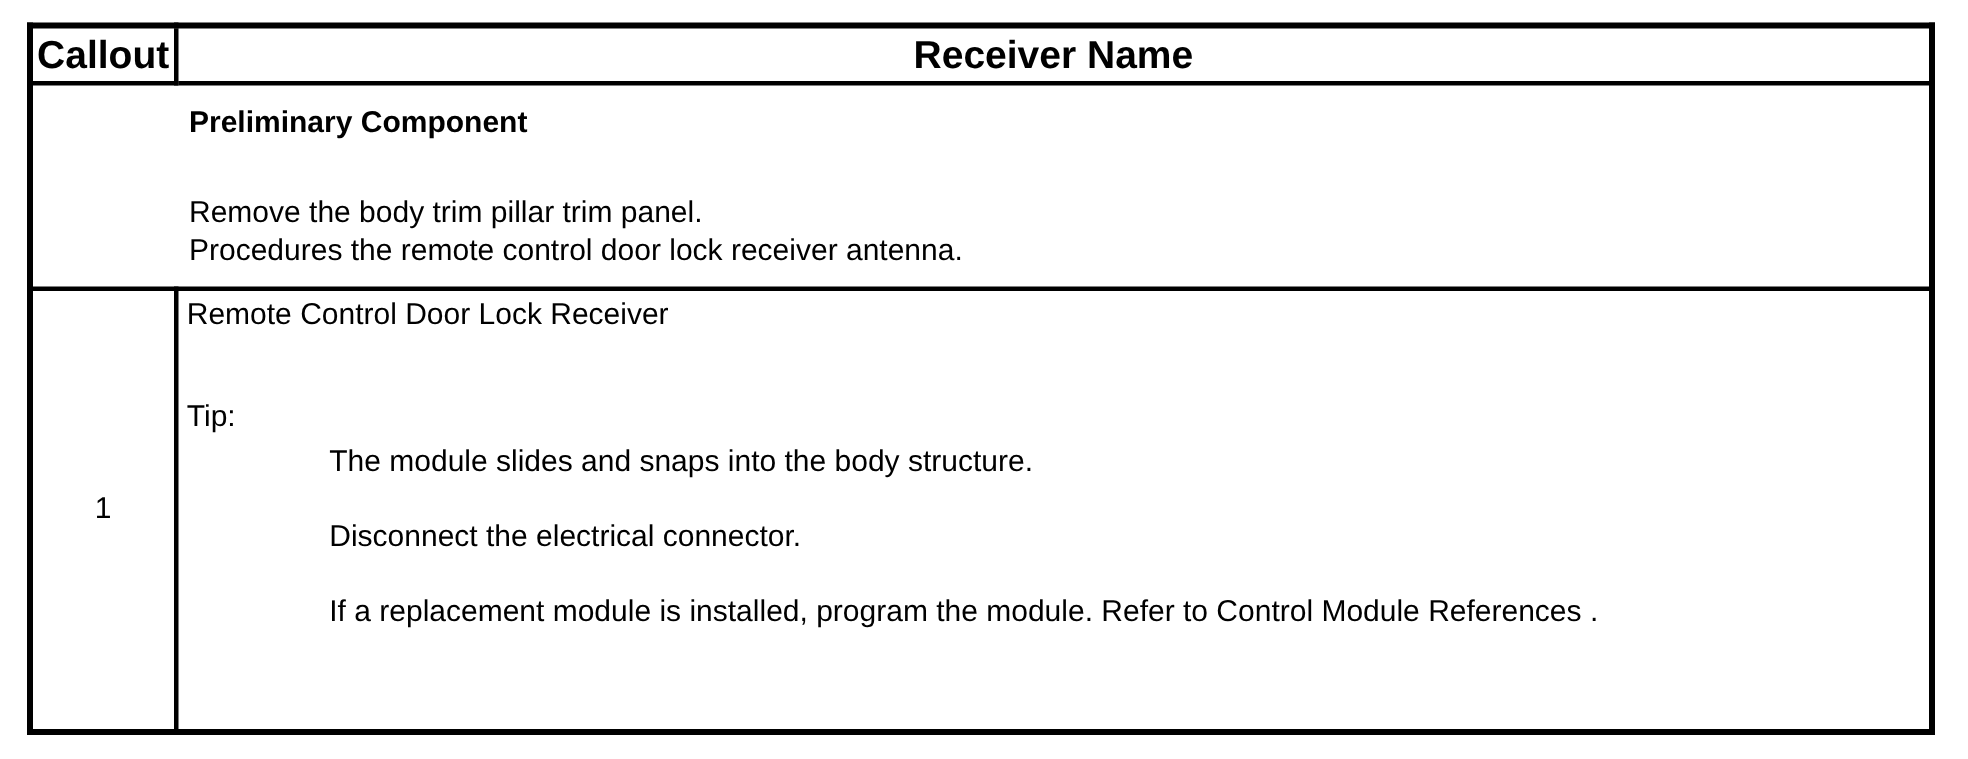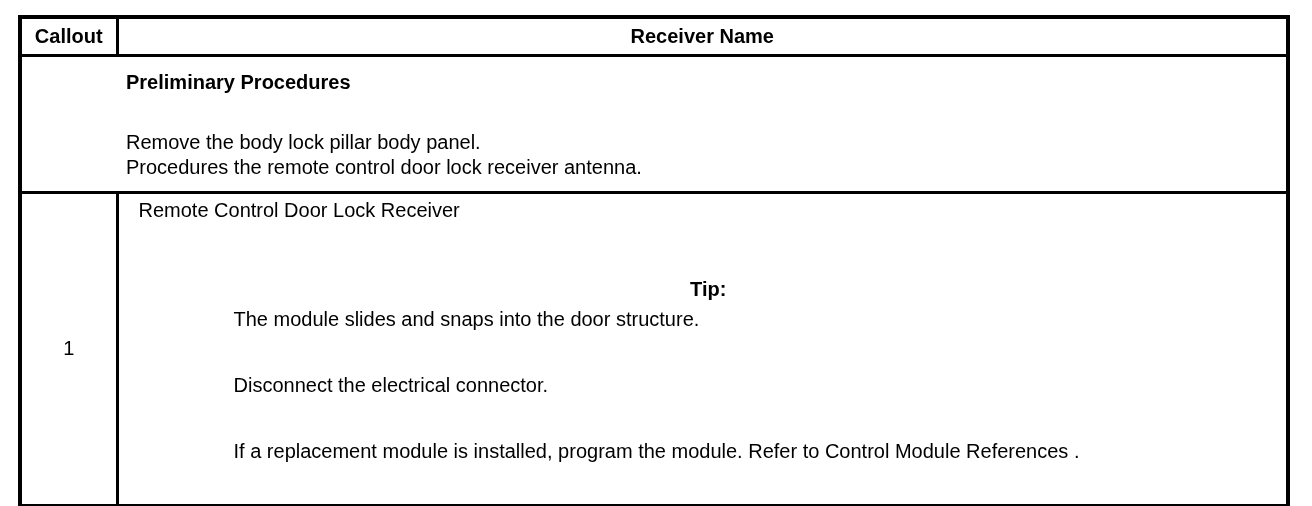--- a/index.html
+++ b/index.html
@@ -32,75 +32,74 @@
     border: 3px solid #000;
     vertical-align: top;
     padding: 0;
   }
   col.callout-col { width: 97px; }
   tr.header-row th {
     height: 38px;
     font-weight: bold;
     text-align: center;
     vertical-align: middle;
-    font-size: 20px;
+    font-size: 26px;
   }
   tr.prelim-row td {
     height: 137px;
     padding: 13px 8px 10px 104px;
   }
   .prelim-title { font-weight: bold; }
   .prelim-steps { margin-top: 35px; }
   td.callout-cell {
     text-align: center;
     vertical-align: middle;
     font-size: 20px;
   }
   td.component-cell {
-    padding: 4px 8px 40px 20px;
+    padding: 4px 8px 40px 6px;
   }
   .tip-label {
-    font-weight: bold;
-    margin-top: 54px;
-    text-align: center;
+    font-weight: normal;
+    margin-top: 43px;
   }
   .tip-list { margin-left: 95px; }
   .tip-item-first { margin-top: 5px; }
-  .tip-item { margin-top: 41px; }
+  .tip-item { margin-top: 25px; }
 </style>
 </head>
 <body>
 
 <div class="page">
   <table class="component-table">
     <colgroup>
       <col class="callout-col">
       <col>
     </colgroup>
     <tbody>
         <tr class="header-row">
       <th>Callout</th>
       <th>Receiver Name</th>
     </tr>
     <tr class="prelim-row">
       <td colspan="2">
-        <div class="prelim-title">Preliminary Procedures</div>
+        <div class="prelim-title">Preliminary Component</div>
         <div class="prelim-steps">
-          <div>Remove the body lock pillar body panel.</div>
+          <div>Remove the body trim pillar trim panel.</div>
           <div>Procedures the remote control door lock receiver antenna.</div>
         </div>
       </td>
     </tr>
     <tr>
       <td class="callout-cell">1</td>
       <td class="component-cell">
         <div>Remote Control Door Lock Receiver</div>
         <div class="tip-label">Tip:</div>
         <div class="tip-list">
-          <div class="tip-item-first">The module slides and snaps into the door structure.</div>
+          <div class="tip-item-first">The module slides and snaps into the body structure.</div>
           <div class="tip-item">Disconnect the electrical connector.</div>
           <div class="tip-item">If a replacement module is installed, program the module. Refer to Control Module References .</div>
         </div>
       </td>
     </tr>
   </tbody>
     </table>
 </div>
 
 </body></html>

